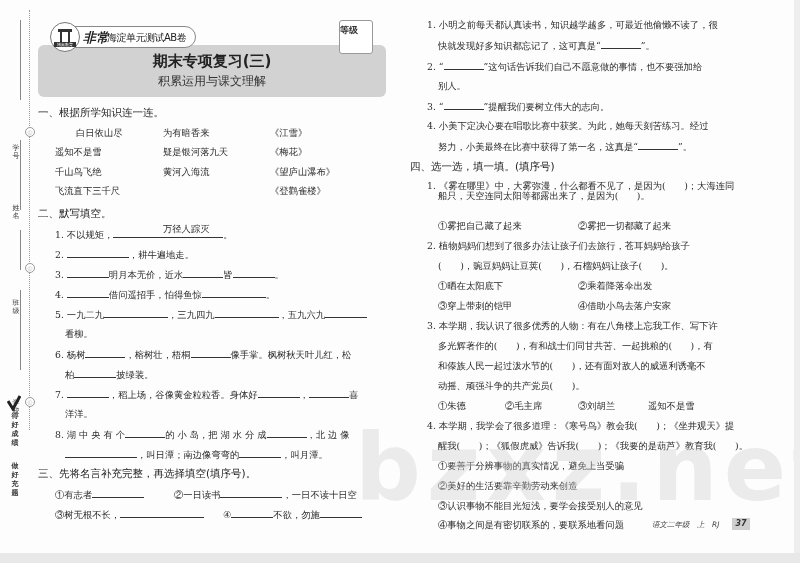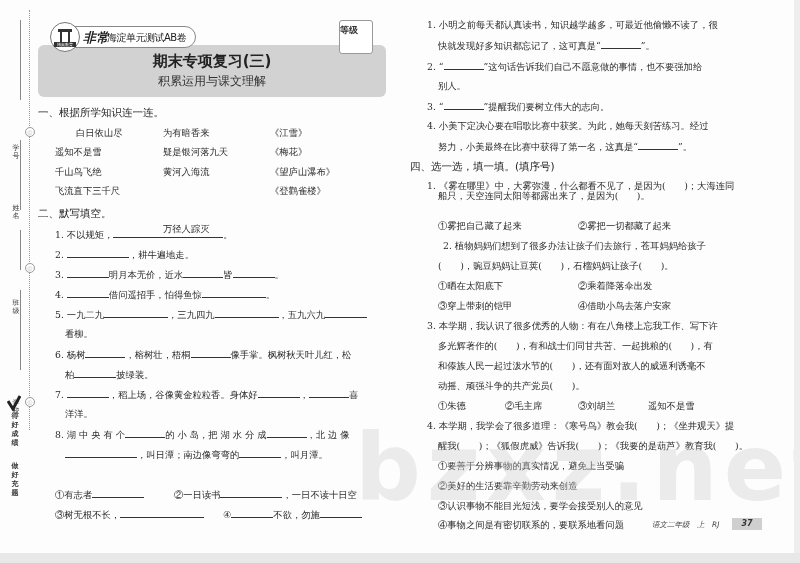--- a/index.html
+++ b/index.html
@@ -50,21 +50,21 @@
   .section-title { position:absolute; font-size:10.5px; font-family:"DejaVu Sans", sans-serif; color:#222; }
   .line { position:absolute; font-size:9.3px; white-space:nowrap; color:#2a2a2a; }
   .blank { display:inline-block; border-bottom:1px solid #333; height:9px; vertical-align:baseline; }
   .cell { position:absolute; font-size:9.3px; white-space:nowrap; }
 
   .watermark { position:absolute; left:355px; top:415px; font-size:92px; font-weight:bold;
                color:rgba(200,200,200,0.35); font-family:"DejaVu Sans", sans-serif; letter-spacing:6px;
                pointer-events:none; }
   .footer { position:absolute; left:652px; top:520px; font-size:7.5px; color:#444; font-style:italic;
             font-family:"DejaVu Sans", sans-serif; }
-  .page-num { position:absolute; left:732px; top:518px; width:30px; height:12px; background:#cfcfcf;
+  .page-num { position:absolute; left:732px; top:518px; width:18px; height:12px; background:#cfcfcf;
               font-size:8px; font-weight:bold; text-align:center; line-height:12px; color:#333;
               font-family:"DejaVu Sans", sans-serif; font-style:italic; }
 </style>
 </head>
 <body>
 
 <div class="page">
 
   <div class="margin-line" style="top:20px;height:80px;"></div>
   <div class="margin-line" style="top:140px;height:70px;"></div>
@@ -148,20 +148,21 @@
   </div>
   <div class="line" style="left:65px;top:408px;">洋洋。</div>
   <div class="line" style="left:55px;top:428px;">
     <span>8.</span>
     <span>湖 中 央 有 个</span><span class="blank" style="width:40px;"></span><span>的 小 岛，把 湖 水 分 成</span><span class="blank" style="width:40px;"></span><span>，北 边 像</span>
   </div>
   <div class="line" style="left:65px;top:448px;">
     <span class="blank" style="width:72px;"></span><span>，叫日潭；南边像弯弯的</span><span class="blank" style="width:42px;"></span><span>，叫月潭。</span>
   </div>
 
+  <div class="section-title" style="left:38px;top:467px;">三、先将名言补充完整，再选择填空(填序号)。</div>
   <div class="line" style="left:55px;top:488px;">
     <span>①有志者</span><span class="blank" style="width:52px;"></span>
   </div>
   <div class="line" style="left:174px;top:488px;">
     <span>②一日读书</span><span class="blank" style="width:62px;"></span><span>，一日不读十日空</span>
   </div>
   <div class="line" style="left:55px;top:508px;">
     <span>③树无根不长，</span><span class="blank" style="width:84px;"></span>
   </div>
   <div class="line" style="left:223px;top:508px;">
@@ -195,21 +196,21 @@
   <div class="section-title" style="left:410px;top:160px;text-align:center;">四、选一选，填一填。(填序号)</div>
 
   <div class="line" style="left:427px;top:180px;">
     <span>1.</span>
     <span>《雾在哪里》中，大雾弥漫，什么都看不见了，是因为(　　)；大海连同</span>
   </div>
   <div class="line" style="left:438px;top:190px;">船只，天空连同太阳等都露出来了，是因为(　　)。</div>
   <div class="line" style="left:438px;top:220px;">①雾把自己藏了起来</div>
   <div class="line" style="left:578px;top:220px;">②雾把一切都藏了起来</div>
 
-  <div class="line" style="left:427px;top:240px;margin-left:16px;">
+  <div class="line" style="left:427px;top:240px;">
     <span>2.</span>
     <span>植物妈妈们想到了很多办法让孩子们去旅行，苍耳妈妈给孩子</span>
   </div>
   <div class="line" style="left:438px;top:260px;">(　　)，豌豆妈妈让豆荚(　　)，石榴妈妈让孩子(　　)。</div>
   <div class="line" style="left:438px;top:280px;">①晒在太阳底下</div>
   <div class="line" style="left:578px;top:280px;">②乘着降落伞出发</div>
   <div class="line" style="left:438px;top:300px;">③穿上带刺的铠甲</div>
   <div class="line" style="left:578px;top:300px;">④借助小鸟去落户安家</div>
 
   <div class="line" style="left:427px;top:320px;">

